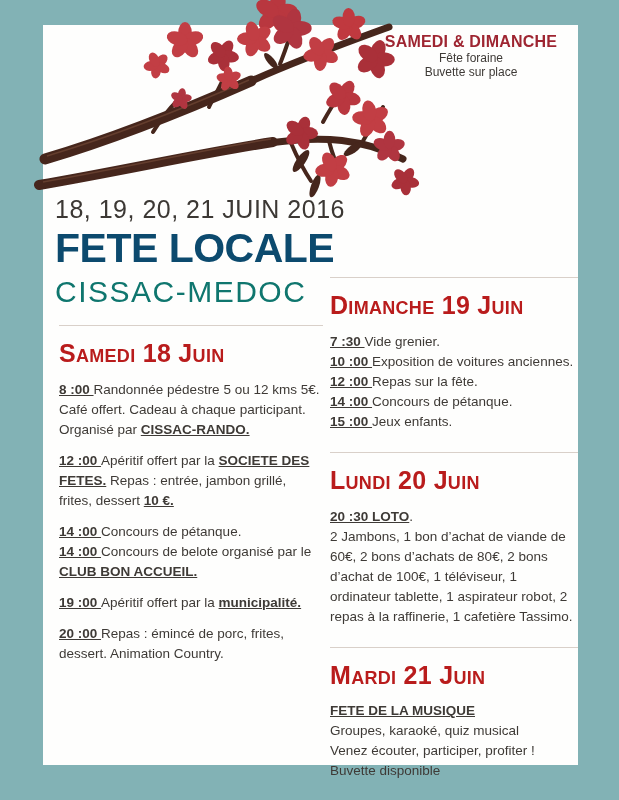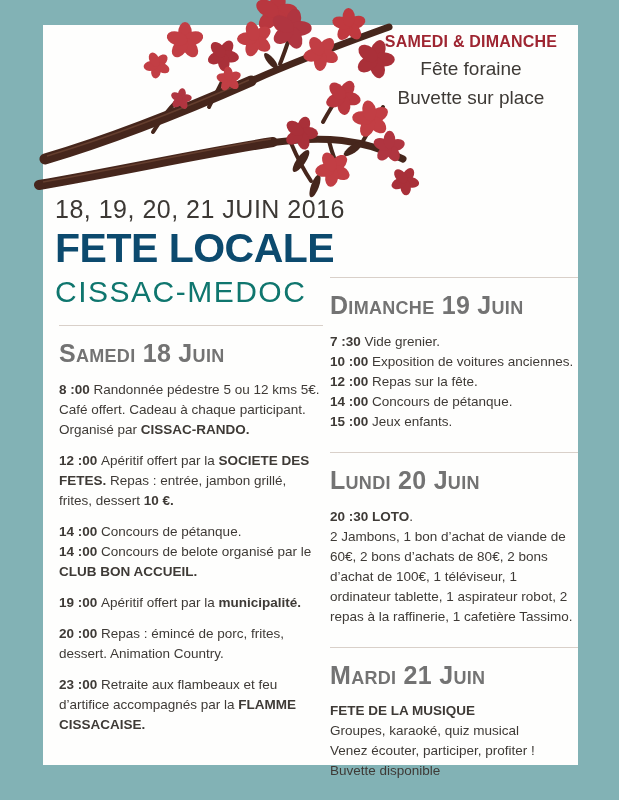--- a/index.html
+++ b/index.html
@@ -3,37 +3,37 @@
 <meta charset="utf-8">
 <style>
   html,body{margin:0;padding:0;background:#e8e8e8;}
   .frame{position:relative;width:619px;height:800px;background:#82b2b5;overflow:hidden;
          font-family:"Liberation Sans",sans-serif;}
   .page{position:absolute;left:43px;top:25px;width:535px;height:740px;background:#fefefd;}
   .blossom{position:absolute;left:-10px;top:-24px;width:380px;height:205px;overflow:visible;}
 
   .corner{position:absolute;left:322px;top:8px;width:212px;text-align:center;}
   .corner-title{color:#9e2531;font-weight:bold;font-size:16px;letter-spacing:.2px;}
-  .corner-line{color:#3e3a36;font-size:19px;margin-top:7px;}
+  .corner-line{color:#3e3a36;font-size:12px;}
 
   .masthead{position:absolute;left:12px;top:170px;}
   .dates{font-size:25px;color:#3c3834;letter-spacing:.5px;}
   .main-title{font-size:41px;font-weight:bold;color:#0c4a6e;line-height:1.05;margin-top:3px;letter-spacing:-.5px;}
   .city{font-size:30px;color:#0f766e;letter-spacing:1.5px;margin-top:5px;}
 
   .col{position:absolute;}
   .col-left{left:16px;top:300px;width:264px;}
   .col-right{left:287px;top:252px;width:248px;}
   .section + .section{margin-top:20px;}
   .divider{height:1px;background:#d9d0c9;border:none;margin:0 0 13px 0;}
-  .heading{font-variant:small-caps;font-weight:bold;color:#737373;font-size:25px;
+  .heading{font-variant:small-caps;font-weight:bold;color:#b91c1c;font-size:25px;
            margin:0 0 12px 0;letter-spacing:.3px;line-height:1.15;}
   .para{font-size:13.5px;line-height:20px;color:#3e3a36;margin:0;}
   .para.gap{margin-top:11px;}
-  .para b{font-weight:bold;}
+  .para b{font-weight:bold;text-decoration:underline;}
 </style>
 </head>
 <body>
 
 <div class="frame">
   <div class="page">
 
     <svg class="blossom" viewBox="0 0 380 205" aria-hidden="true">
       <defs>
         <g id="fl">
@@ -105,21 +105,20 @@
     <div class="col col-left">
         <div class="section">
           <div class="divider"></div>
           <h2 class="heading">Samedi 18 Juin</h2>
           <p class="para"><b>8 :00 </b><span>Randonnée pédestre 5 ou 12 kms 5€. Café offert. Cadeau à chaque participant. Organisé par </span><b>CISSAC-RANDO.</b></p>
           <p class="para gap"><b>12 :00 </b><span>Apéritif offert par la </span><b>SOCIETE DES FETES.</b><span> Repas : entrée, jambon grillé, frites, dessert </span><b>10 €.</b></p>
           <p class="para gap"><b>14 :00 </b><span>Concours de pétanque.</span></p>
           <p class="para"><b>14 :00 </b><span>Concours de belote organisé par le </span><b>CLUB BON ACCUEIL.</b></p>
           <p class="para gap"><b>19 :00 </b><span>Apéritif offert par la </span><b>municipalité.</b></p>
           <p class="para gap"><b>20 :00 </b><span>Repas : émincé de porc, frites, dessert. Animation Country.</span></p>
-          <p class="para gap"><b>23 :00 </b><span>Retraite aux flambeaux et feu d’artifice accompagnés par la </span><b>FLAMME CISSACAISE.</b></p>
         </div>
       </div>
     <div class="col col-right">
         <div class="section">
           <div class="divider"></div>
           <h2 class="heading">Dimanche 19 Juin</h2>
           <p class="para"><b>7 :30 </b><span>Vide grenier.</span></p>
           <p class="para"><b>10 :00 </b><span>Exposition de voitures anciennes.</span></p>
           <p class="para"><b>12 :00 </b><span>Repas sur la fête.</span></p>
           <p class="para"><b>14 :00 </b><span>Concours de pétanque.</span></p>

